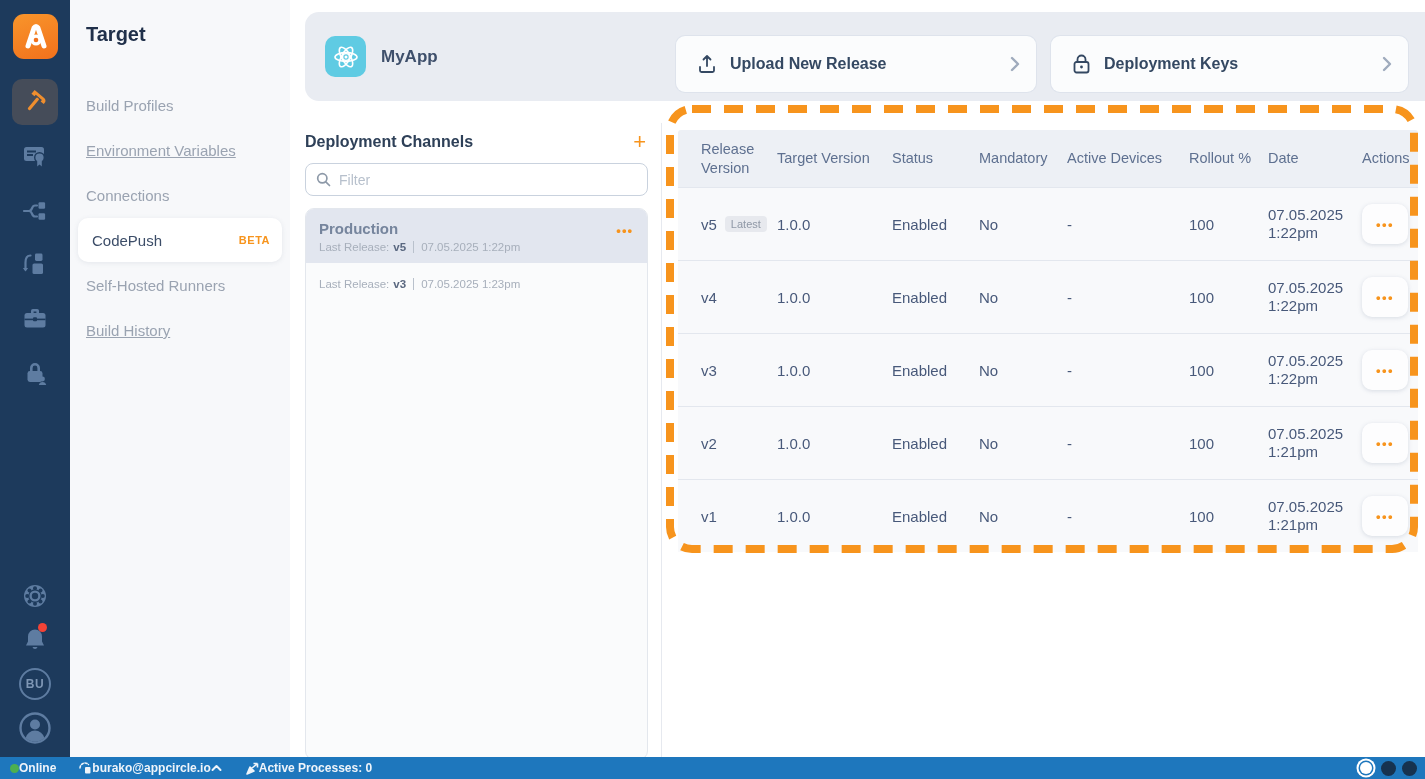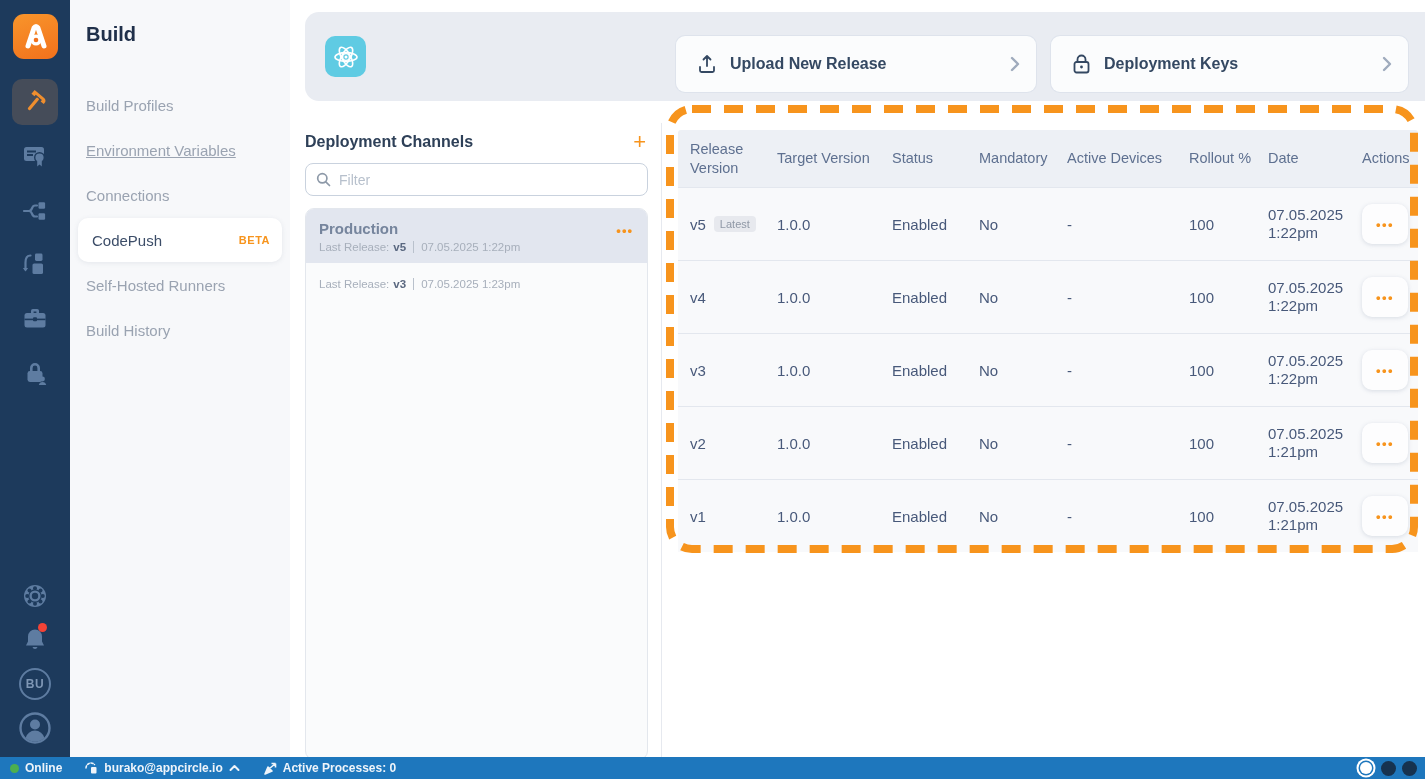--- a/index.html
+++ b/index.html
@@ -61,37 +61,37 @@
   .channel-sub { margin-top:4px; font-size:11.5px; color:#a7afbb; display:flex; align-items:center; }
   .channel-sub .ver { font-weight:bold; color:#5a6880; margin-left:4px; }
   .pipe { display:inline-block; width:1px; height:12px; background:#b9c1cc; margin:0 7px; }
   .channel-dots { position:absolute; right:14px; top:14px; color:#f7941d; font-size:13px; font-weight:bold; letter-spacing:1px; cursor:pointer; }
 
   .divider-v { position:absolute; left:371px; top:123px; width:1px; height:634px; background:#e6e9ef; }
 
   
   .rtable { position:absolute; left:388px; top:130px; width:740px; }
   .trow { display:grid; grid-template-columns:99px 115px 87px 88px 122px 79px 94px 1fr; align-items:center; }
-  .trow > div:first-child { padding-left:12px; }
+  .trow > div:first-child { padding-left:23px; }
   .thead { background:#edf0f5; min-height:57px; color:#5e7090; font-size:14.5px; line-height:1.25; border-radius:3px 3px 0 0; }
   .thead > div { padding-right:6px; }
   .tbrow { height:73px; background:#f8f9fb; border-top:1px solid #e3e7ee; font-size:15px; color:#48597a; }
   .rel-cell { display:flex; align-items:center; }
   .badge-latest { font-size:11px; color:#8f98a6; background:#e7e9ee; border-radius:4px; padding:2px 6px; margin-left:8px; font-weight:400; }
   .date-cell { line-height:1.18; padding-right:6px; }
   .actions-btn { width:46px; height:40px; background:#fdfdfe; border-radius:10px; box-shadow:0 1px 4px rgba(140,152,175,.3);
     color:#f7941d; display:flex; align-items:center; justify-content:center; font-size:13px; font-weight:bold; letter-spacing:1.5px; cursor:pointer; }
 
   
   .annotation { position:absolute; left:0; top:0; width:1425px; height:779px; pointer-events:none; z-index:40; }
 
   
   .statusbar { position:absolute; left:0; top:757px; width:1425px; height:22px; background:#1e77bd; color:#eef4fa;
     display:flex; align-items:center; font-size:12px; font-weight:bold; z-index:6; }
-  .sb-group { display:flex; align-items:center; gap:6px; }
+  .sb-group { display:flex; align-items:center; gap:0; }
   .sb-online { margin-left:10px; }
   .sb-user { margin-left:22px; cursor:pointer; }
   .sb-proc { margin-left:24px; }
   .g-dot { width:9px; height:9px; border-radius:50%; background:#4caf50; }
   .sb-right { margin-left:auto; margin-right:8px; display:flex; align-items:center; gap:6px; }
   .theme-dot { width:15px; height:15px; border-radius:50%; cursor:pointer; }
   .theme-dot.light { background:#ffffff; box-shadow:0 0 0 1.5px #1e77bd, 0 0 0 3.5px #ffffff; width:12px; height:12px; margin:0 3px; }
   .theme-dot.dark { background:#16324f; }
 
   svg { display:block; }
@@ -196,49 +196,50 @@
   <div class="rail-item" style="top:705px;">
     <svg width="34" height="34" viewBox="0 0 34 34">
       <circle cx="17" cy="17" r="14.5" fill="none" stroke="#5e7ca1" stroke-width="2.4"></circle>
       <circle cx="17" cy="13.5" r="5" fill="#5e7ca1"></circle>
       <path d="M7.5 27 a9.8 9.8 0 0 1 19 0 a14.5 14.5 0 0 1 -19 0 z" fill="#5e7ca1"></path>
     </svg>
   </div>
 </div>
 
 <div class="sidebar">
-  <div class="sidebar-title">Build</div>
+  <div class="sidebar-title">Target</div>
 
   <div class="side-item" style="top:97px;">Build Profiles</div>
   <div class="side-item" style="top:142px;text-decoration:underline;">Environment Variables</div>
   <div class="side-item" style="top:187px;">Connections</div>
 
   <div class="side-card">
     <span class="lbl">CodePush</span>
     <span class="beta">BETA</span>
   </div>
 
   <div class="side-item" style="top:277px;">Self-Hosted Runners</div>
-  <div class="side-item" style="top:322px;">Build History</div>
+  <div class="side-item" style="top:322px;text-decoration:underline;">Build History</div>
 </div>
 
 <div class="main">
 
   <div class="header-bar">
     <div class="app-icon">
       <svg width="30" height="30" viewBox="0 0 30 30">
         <g fill="none" stroke="#ffffff" stroke-width="1.6">
           <ellipse cx="15" cy="15" rx="11" ry="4.4"></ellipse>
           <ellipse cx="15" cy="15" rx="11" ry="4.4" transform="rotate(60 15 15)"></ellipse>
           <ellipse cx="15" cy="15" rx="11" ry="4.4" transform="rotate(120 15 15)"></ellipse>
         </g>
         <circle cx="15" cy="15" r="3.4" fill="none" stroke="#ffffff" stroke-width="1.4"></circle>
         <circle cx="15" cy="15" r="1.5" fill="#ffffff"></circle>
       </svg>
     </div>
+    <div class="app-name">MyApp</div>
 
     <div class="hdr-btn keys">
       <span class="ic">
         <svg width="17" height="20" viewBox="0 0 17 20" fill="none" stroke="#344862" stroke-width="1.8" stroke-linejoin="round">
           <rect x="1.5" y="8" width="14" height="10.5" rx="2"></rect>
           <path d="M4.5 8 V5.5 a4 4 0 0 1 8 0 V8"></path>
           <circle cx="8.5" cy="13" r="1.4" fill="#344862" stroke="none"></circle>
         </svg>
       </span>
       <span class="lbl">Deployment Keys</span>

